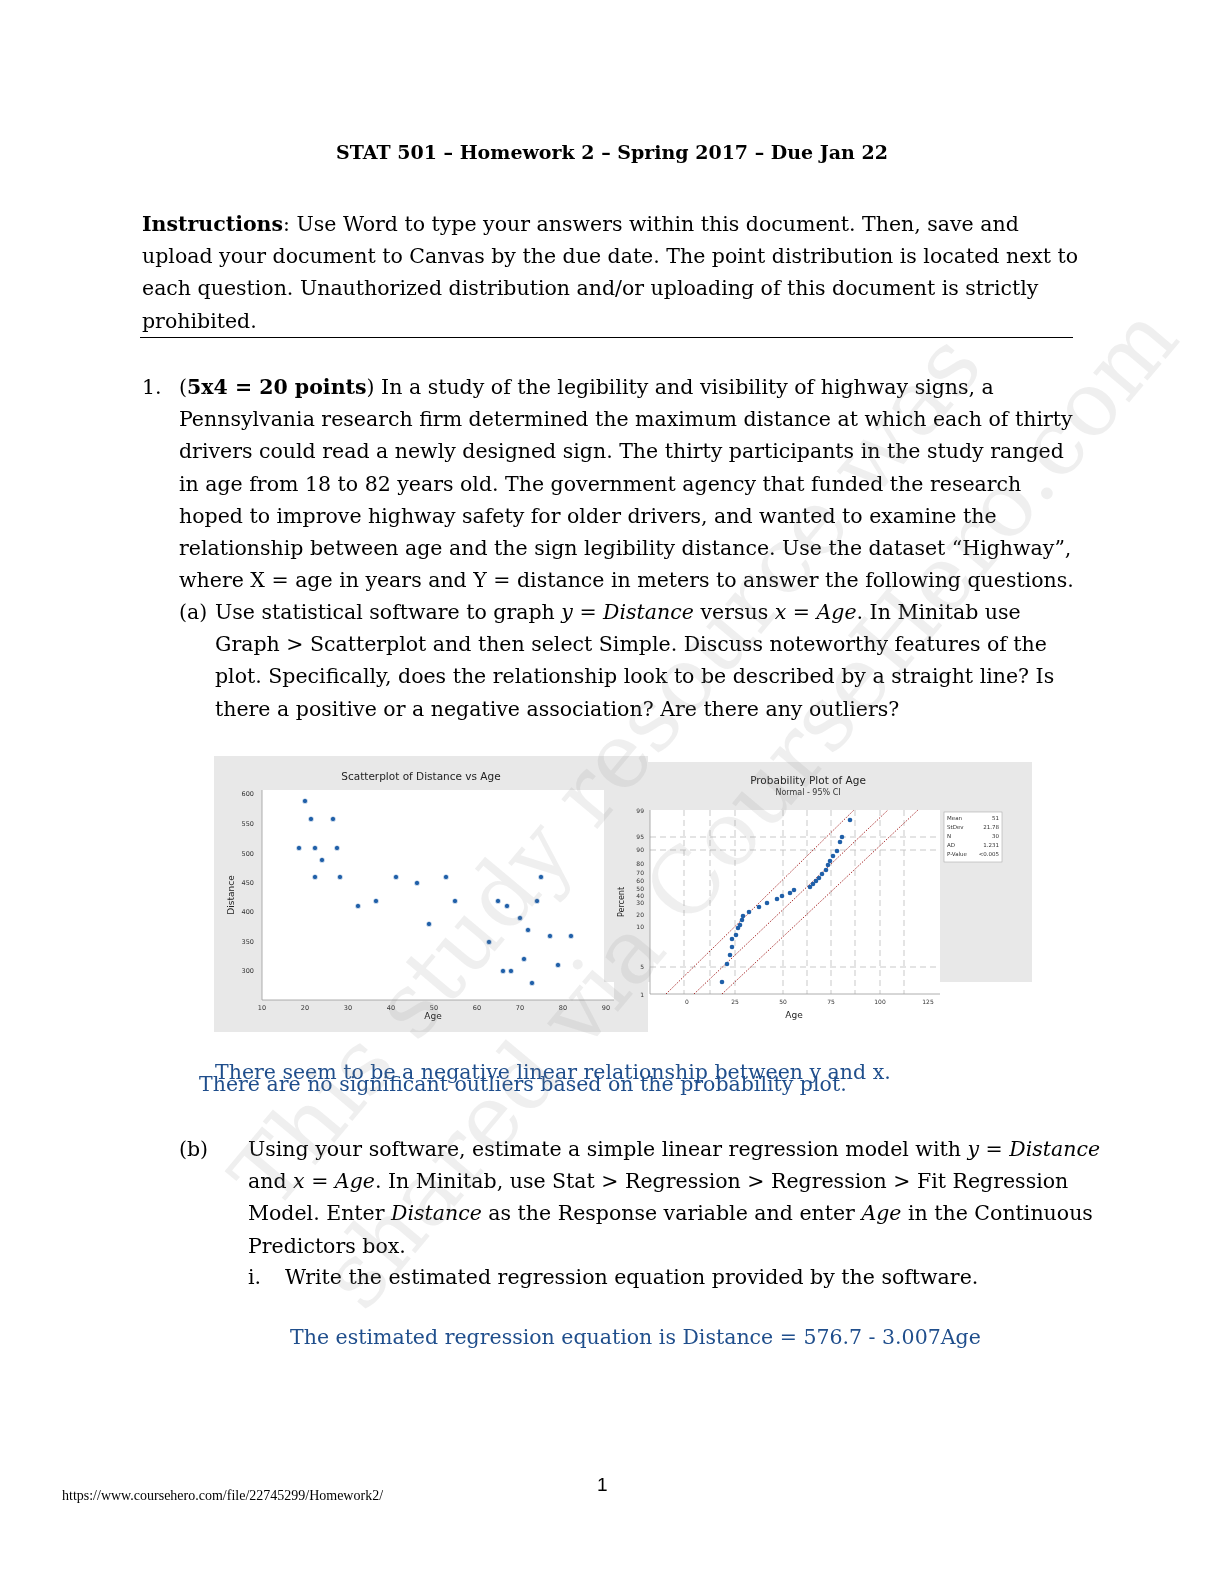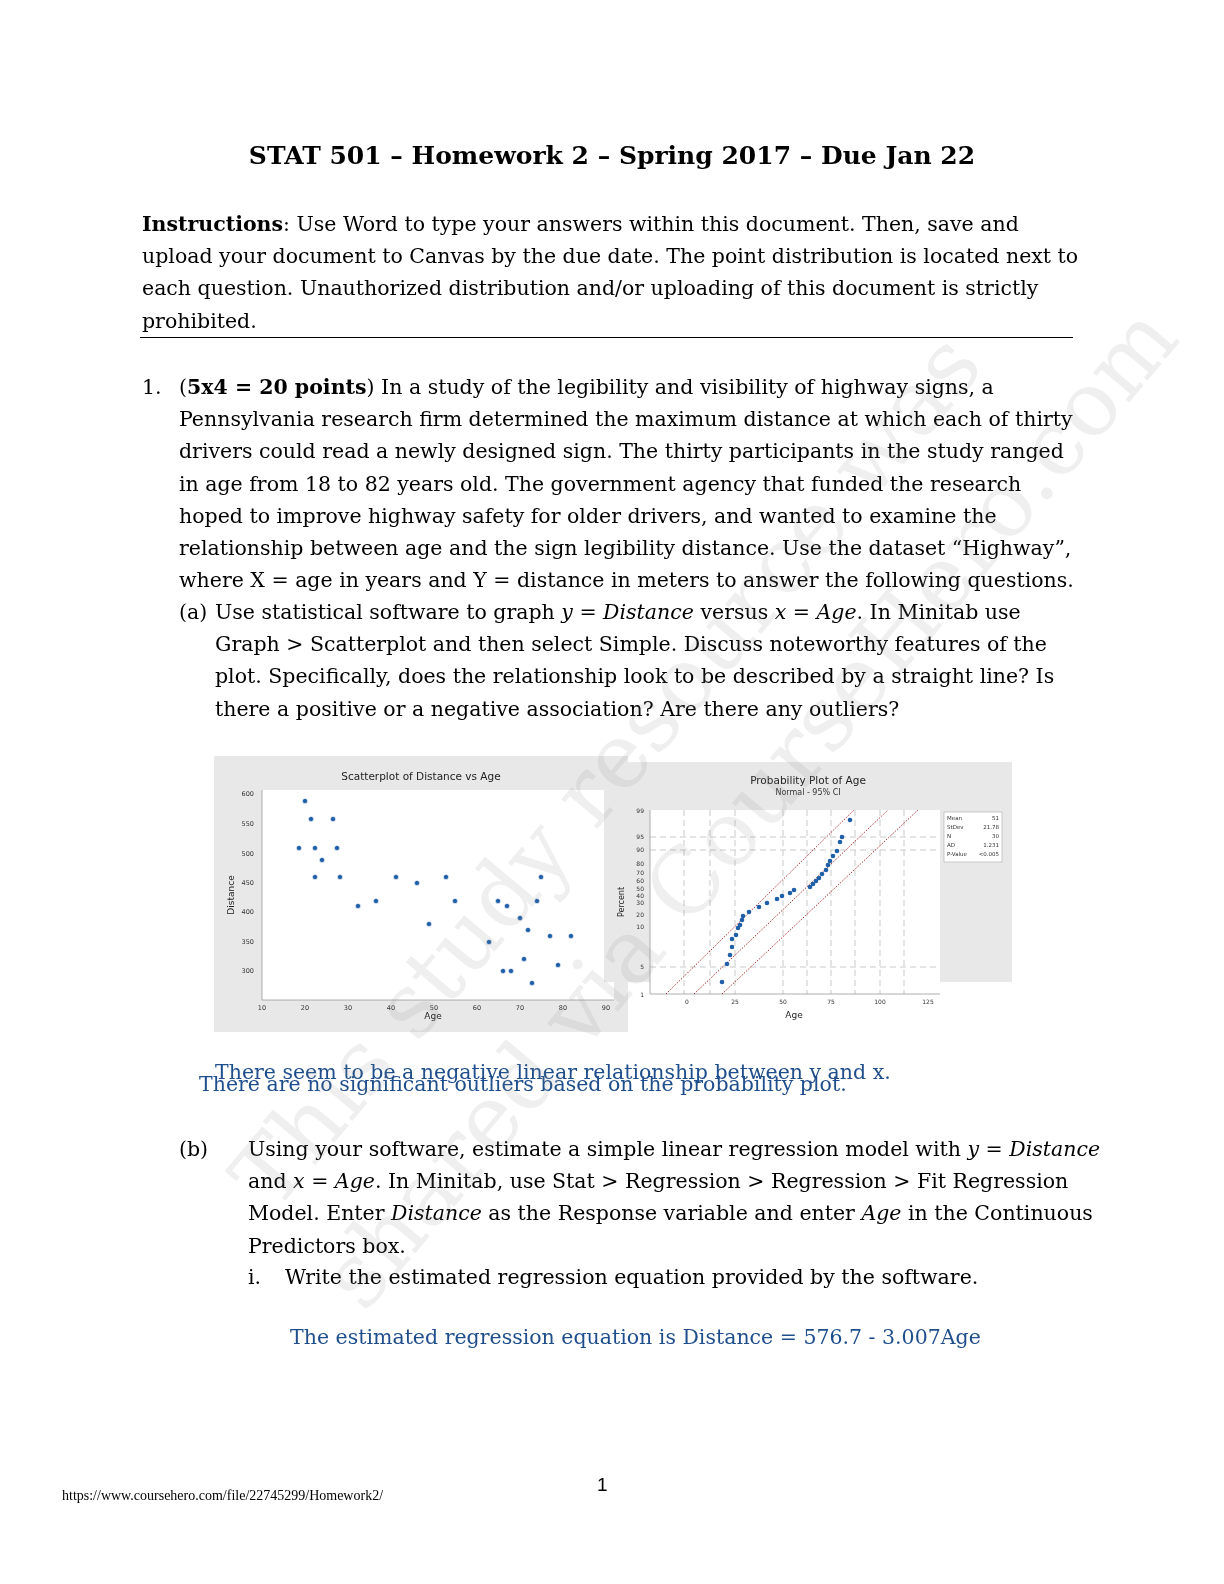--- a/index.html
+++ b/index.html
@@ -1,32 +1,32 @@
 <!DOCTYPE html>
 <html><head>
 <meta charset="utf-8">
 <style>
   html, body { margin:0; padding:0; background:#fff; }
   body { width:1224px; height:1584px; position:relative; overflow:hidden; font-family:"DejaVu Serif","Liberation Serif",serif; color:#000; }
   .abs { position:absolute; }
-  .title { left:0; width:1224px; top:141px; text-align:center; font-weight:bold; font-size:25px; }
+  .title { left:0; width:1224px; top:141px; text-align:center; font-weight:bold; font-size:19px; }
   .para { font-size:20.5px; line-height:32.2px; }
   .instr { left:142px; top:208px; width:940px; }
   .rule { left:140px; top:337px; width:933px; height:1px; background:#000; }
   .q1 { left:142px; top:371px; width:940px; }
   .q1 .num { position:absolute; left:0; top:0; }
   .q1 .body { position:absolute; left:37px; top:0; width:903px; }
   .sub { position:absolute; }
   .sub .lbl { position:absolute; left:0; top:0; }
   .sub .txt { position:absolute; left:36px; top:0; }
   .answer { color:#1f4e8c; }
   i { font-style:italic; }
   .footer-url { left:62px; top:1488px; font-family:"Liberation Serif",serif; font-size:14px; }
   .page-num { left:597px; top:1474px; font-family:"Liberation Sans",sans-serif; font-size:19px; }
-  .chart-box { background:#e8e8e8; }
+  .chart-box { background:#e8e8e8;padding-left:20px; }
   .wm { color:rgba(140,140,140,0.14); font-size:90px; white-space:nowrap; transform-origin:left top; pointer-events:none; }
 </style>
 </head>
 <body>
 
 <div class="abs title">STAT 501 – Homework 2 – Spring 2017 – Due Jan 22</div>
 
 <div class="abs para instr"><b>Instructions</b><span>: Use Word to type your answers within this document. Then, save and upload your document to Canvas by the due date. The point distribution is located next to each question. Unauthorized distribution and/or uploading of this document is strictly prohibited.</span></div>
 
 <div class="abs rule"></div>

